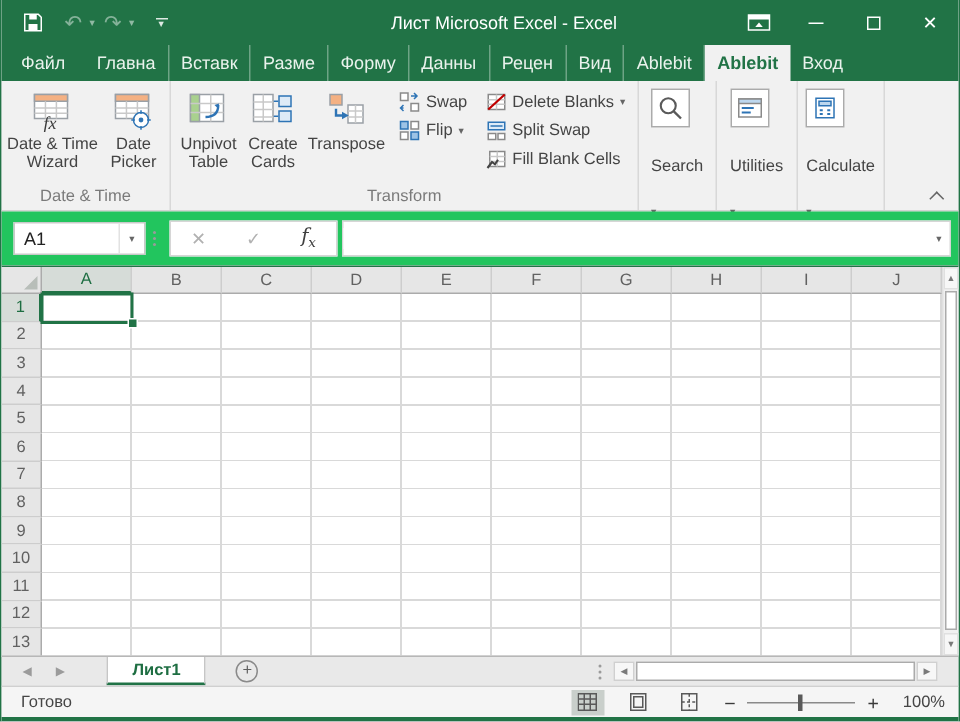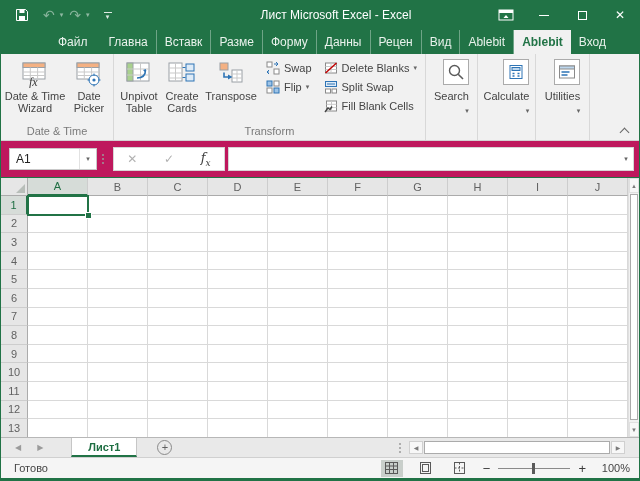--- a/index.html
+++ b/index.html
@@ -18,50 +18,50 @@
   .qat-custom b { display:block; width:8px; height:0; border-top:1px solid #fff; margin-bottom:1px; }
   .qat-custom span { font-size:7px; line-height:5px; }
   .wtitle { position:absolute; left:0; right:0; text-align:center; font-size:12px; color:#fff; pointer-events:none;margin-left:32px; }
   .winbtns { position:absolute; right:0; top:0; height:30px; display:flex; }
   .winbtn { width:38px; height:30px; display:flex; align-items:center; justify-content:center; color:#fff; font-size:12px; }
   .minbar { width:10px; height:0; border-top:1px solid #fff; }
   .maxbox { width:9px; height:9px; border:1px solid #fff; }
 
   
   .tabbar { position:absolute; left:0; top:30px; width:100%; height:24px; background:#217346;
-            display:flex; align-items:stretch; color:#E9F2EC; font-size:12px;padding-left:44px; }
+            display:flex; align-items:stretch; color:#E9F2EC; font-size:12px; }
   .tab { display:flex; align-items:center; padding:0 8px; white-space:nowrap; }
   .tab.sep { border-right:1px solid rgba(255,255,255,.35); }
   .tab.file { padding:0 13px; }
   .tab.active { background:#F1F1F1; color:#217346; font-weight:bold; }
   .tab.help { margin-left:4px; gap:5px; }
   .rightgrow { flex:1; }
 
   
   .ribbon { position:absolute; left:0; top:54px; width:100%; height:87px; background:#F1F1F1;
             border-bottom:1px solid #D2D2D2; display:flex; }
   .rgroup { display:flex; flex-direction:column; border-right:1px solid #D8D8D8; }
   .rg-content { flex:1; display:flex; align-items:flex-start; padding:2px 2px 0 2px; }
   .rg-label { height:16px; text-align:center; font-size:11px; color:#7a7a7a; line-height:14px; }
   .bigbtn { display:flex; flex-direction:column; align-items:center; padding-top:2px;
             font-size:11px; line-height:1.1; color:#444; text-align:center; }
   .bigbtn .ic { height:32px; display:flex; align-items:center; }
   .smallcol { display:flex; flex-direction:column; gap:5px; padding:5px 6px 0 6px; }
   .smallbtn { display:flex; align-items:center; gap:4px; font-size:11px; color:#444; white-space:nowrap; }
   .darr { font-size:7px; color:#666; }
-  .dropbtn { display:flex; flex-direction:column; align-items:flex-end; gap:5px; padding-top:3px;
+  .dropbtn { display:flex; flex-direction:column; align-items:flex-start; gap:20px; padding-top:3px;
              font-size:11px; color:#444; }
   .icbox { width:26px; height:26px; background:#fff; border:1px solid #ABABAB;
            display:flex; align-items:center; justify-content:center; }
   .collapse { position:absolute; right:10px; bottom:6px; width:8px; height:8px; }
   .collapse::before { content:""; position:absolute; left:0; top:3px; width:6px; height:6px;
                       border-left:1.5px solid #666; border-top:1.5px solid #666; transform:rotate(45deg); }
 
   
-  .fbar { position:absolute; left:0; top:141px; width:100%; height:36px; background:#be185d; }
+  .fbar { position:absolute; left:0; top:141px; width:100%; height:36px; background:#22c55e; }
   .namebox { position:absolute; left:8px; top:7px; width:88px; height:22px; background:#fff;
              border:1px solid #C9C9C9; display:flex; align-items:center; }
   .namebox input { flex:1; min-width:0; border:none; outline:none; font-size:12px; padding-left:6px;
                    font-family:inherit; color:#222; background:transparent; }
   .nb-arrow { width:17px; align-self:stretch; display:flex; align-items:center; justify-content:center;
               border-left:1px solid #E2E2E2; font-size:7px; color:#666; }
   .dots3 { display:inline-flex; flex-direction:column; gap:2px; }
   .dots3 i { width:2px; height:2px; background:#9a9a9a; border-radius:1px; }
   .fdots { position:absolute; left:101px; top:13px; }
   .fxbox { position:absolute; left:112px; top:6px; width:112px; height:24px; background:#fff;
@@ -337,48 +337,48 @@
                 <path d="M11.2 11.2L16 16" stroke="#5a5a5a" stroke-width="1.6"></path>
               </svg>
           </span>
           <span>Search</span>
           <span class="darr">▾</span>
         </div>
       </div>
       <div class="rg-label"></div>
     </div>
 
+    <div class="rgroup" style="width:54px">
+      <div class="rg-content" style="justify-content:center">
+        <div class="dropbtn">
+          <span class="icbox">
+            <svg width="18" height="16" viewBox="0 0 18 16">
+                <rect x="1.5" y="2" width="15" height="12" fill="#fff" stroke="#8a8a8a"></rect>
+                <rect x="1.5" y="2" width="15" height="3" fill="#BDD7EE" stroke="#8a8a8a"></rect>
+                <path d="M3.5 8h8M3.5 11h6" stroke="#2E74B5" stroke-width="1.4"></path>
+              </svg>
+          </span>
+          <span>Utilities</span>
+          <span class="darr">▾</span>
+        </div>
+      </div>
+      <div class="rg-label"></div>
+    </div>
+
     <div class="rgroup" style="width:58px">
       <div class="rg-content" style="justify-content:center">
         <div class="dropbtn">
           <span class="icbox">
             <svg width="16" height="16" viewBox="0 0 16 16">
                 <rect x="2" y="1.5" width="12" height="13" fill="#fff" stroke="#2E74B5"></rect>
                 <rect x="4" y="3.5" width="8" height="3" fill="#BDD7EE" stroke="#2E74B5"></rect>
                 <path d="M4.5 9.5h2M4.5 12h2M9.5 9.5h2M9.5 12h2" stroke="#2E74B5" stroke-width="1.4"></path>
               </svg>
           </span>
           <span>Calculate</span>
-          <span class="darr">▾</span>
-        </div>
-      </div>
-      <div class="rg-label"></div>
-    </div>
-
-    <div class="rgroup" style="width:54px">
-      <div class="rg-content" style="justify-content:center">
-        <div class="dropbtn">
-          <span class="icbox">
-            <svg width="18" height="16" viewBox="0 0 18 16">
-                <rect x="1.5" y="2" width="15" height="12" fill="#fff" stroke="#8a8a8a"></rect>
-                <rect x="1.5" y="2" width="15" height="3" fill="#BDD7EE" stroke="#8a8a8a"></rect>
-                <path d="M3.5 8h8M3.5 11h6" stroke="#2E74B5" stroke-width="1.4"></path>
-              </svg>
-          </span>
-          <span>Utilities</span>
           <span class="darr">▾</span>
         </div>
       </div>
       <div class="rg-label"></div>
     </div>
 
     <div class="rgroup" style="flex:1; border-right:none"></div>
     <span class="collapse"></span>
   </div>
 

